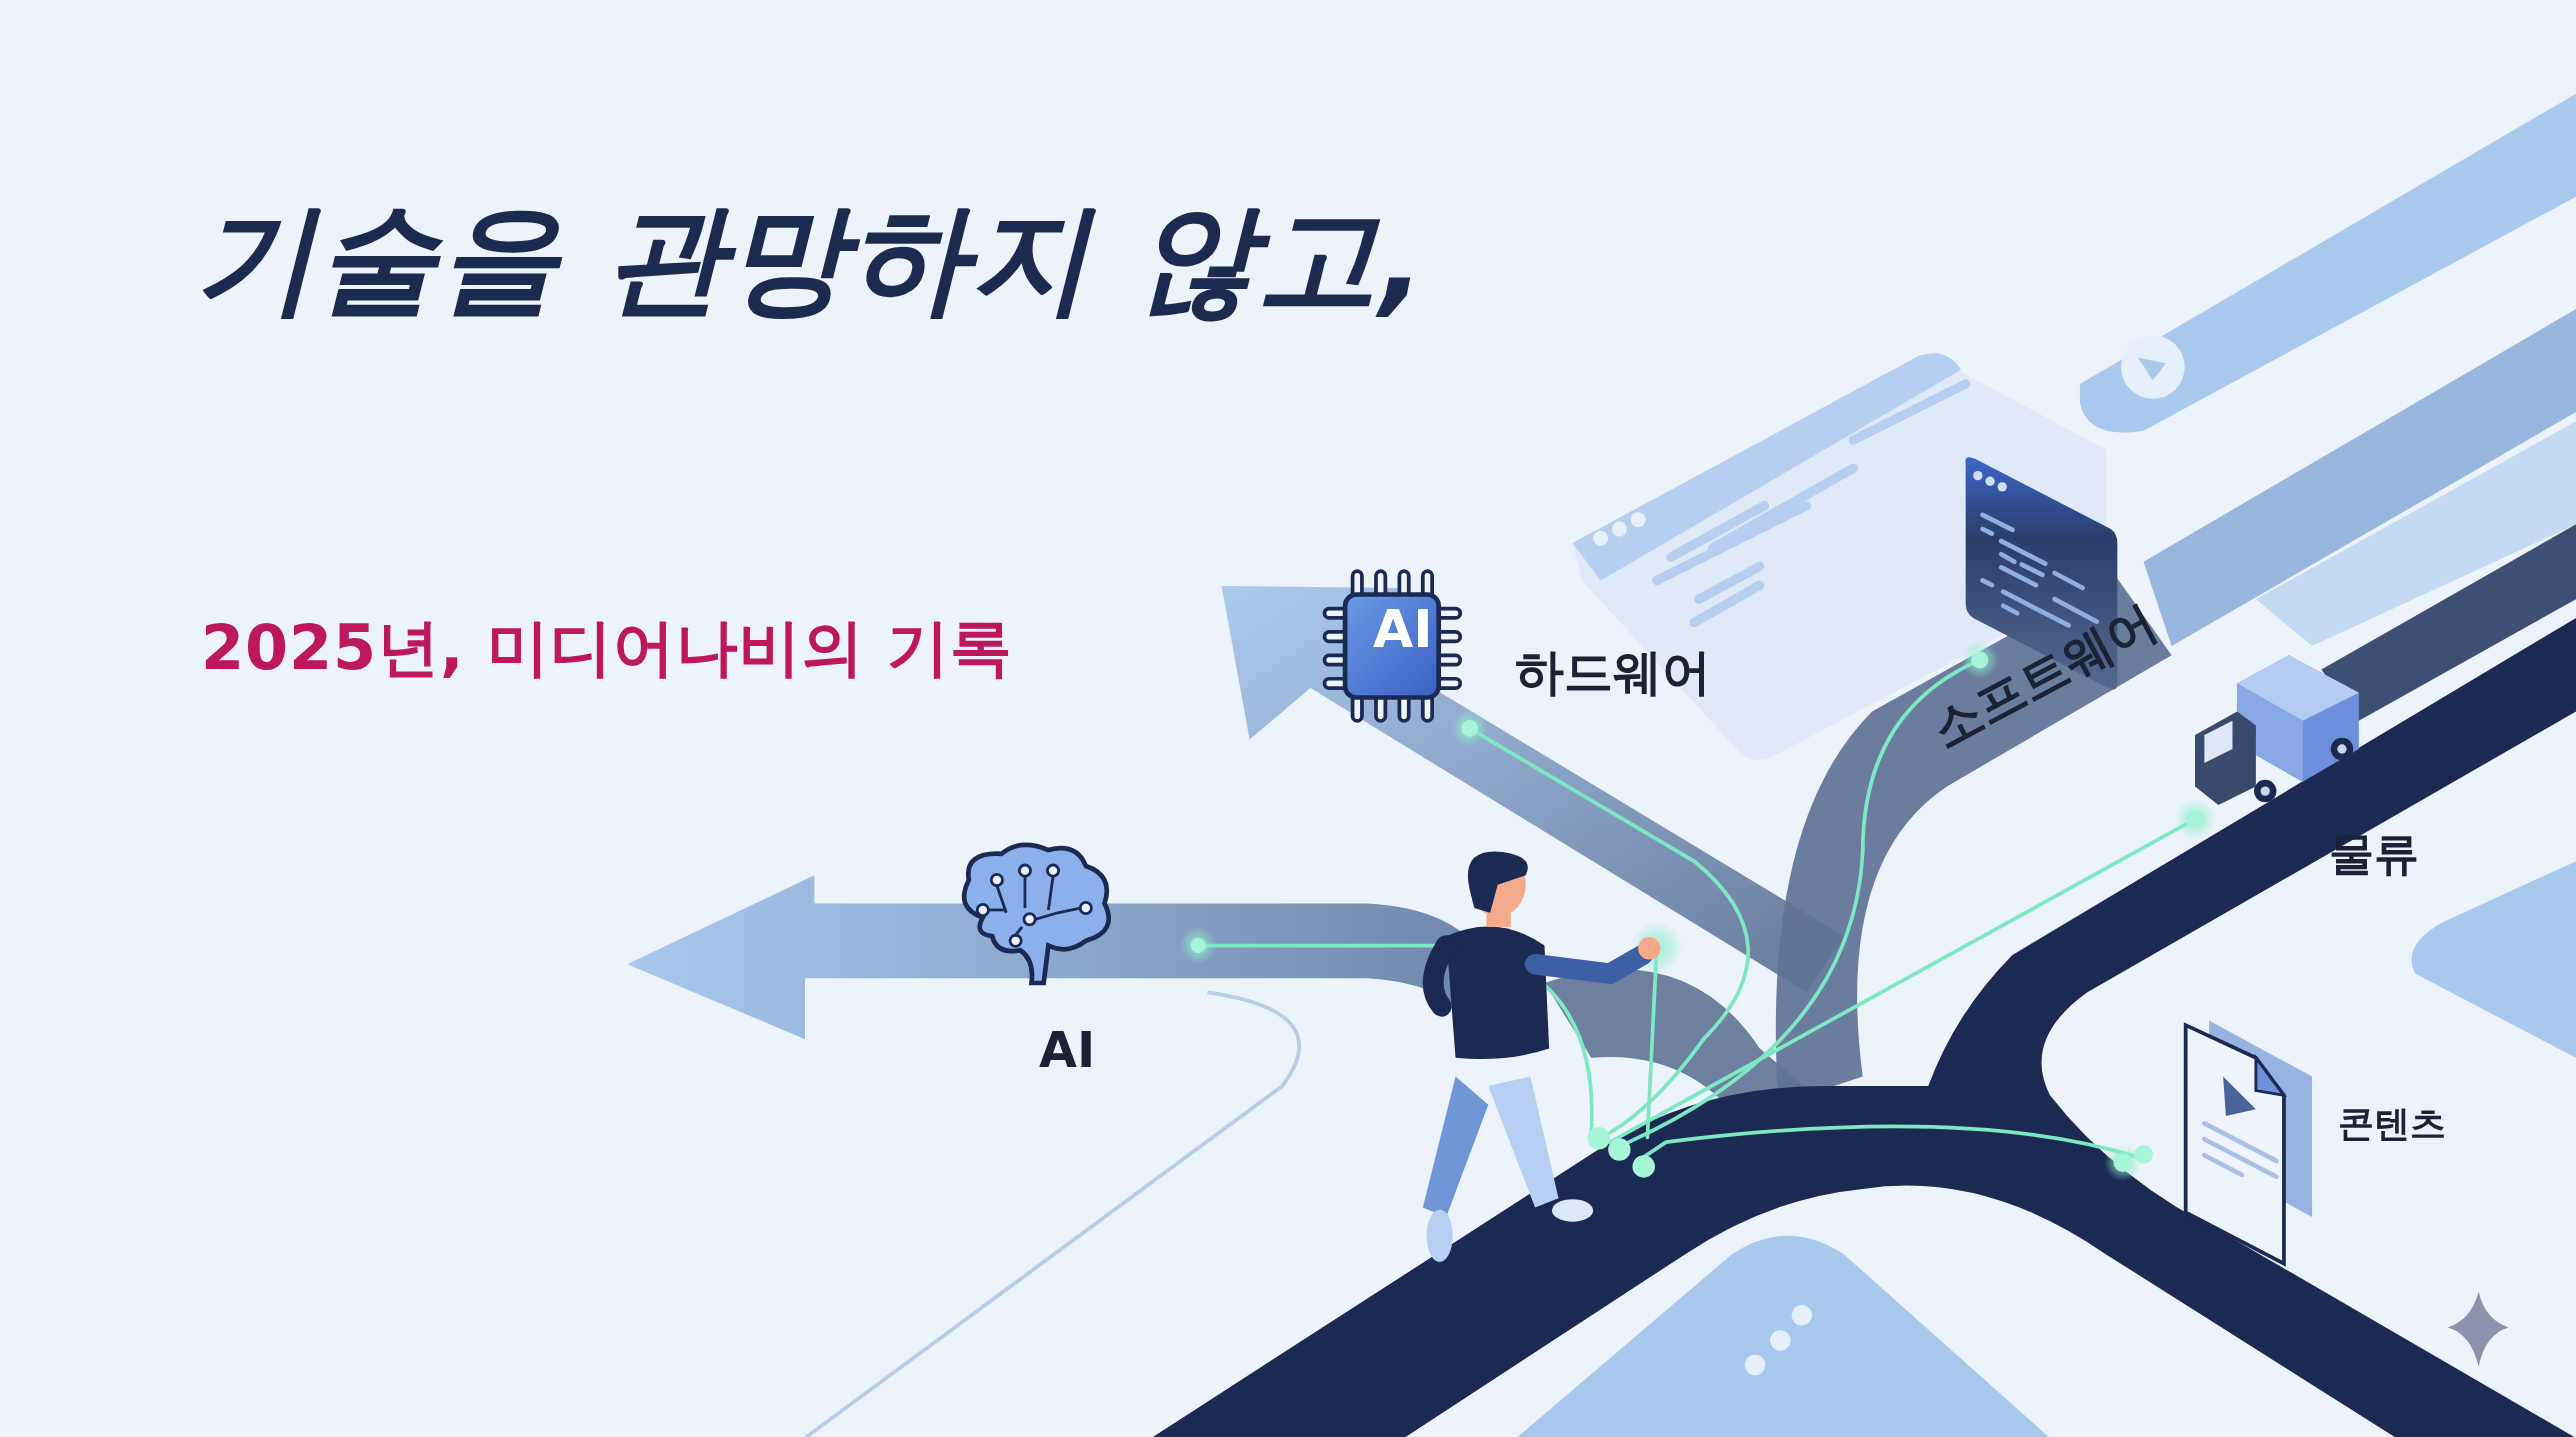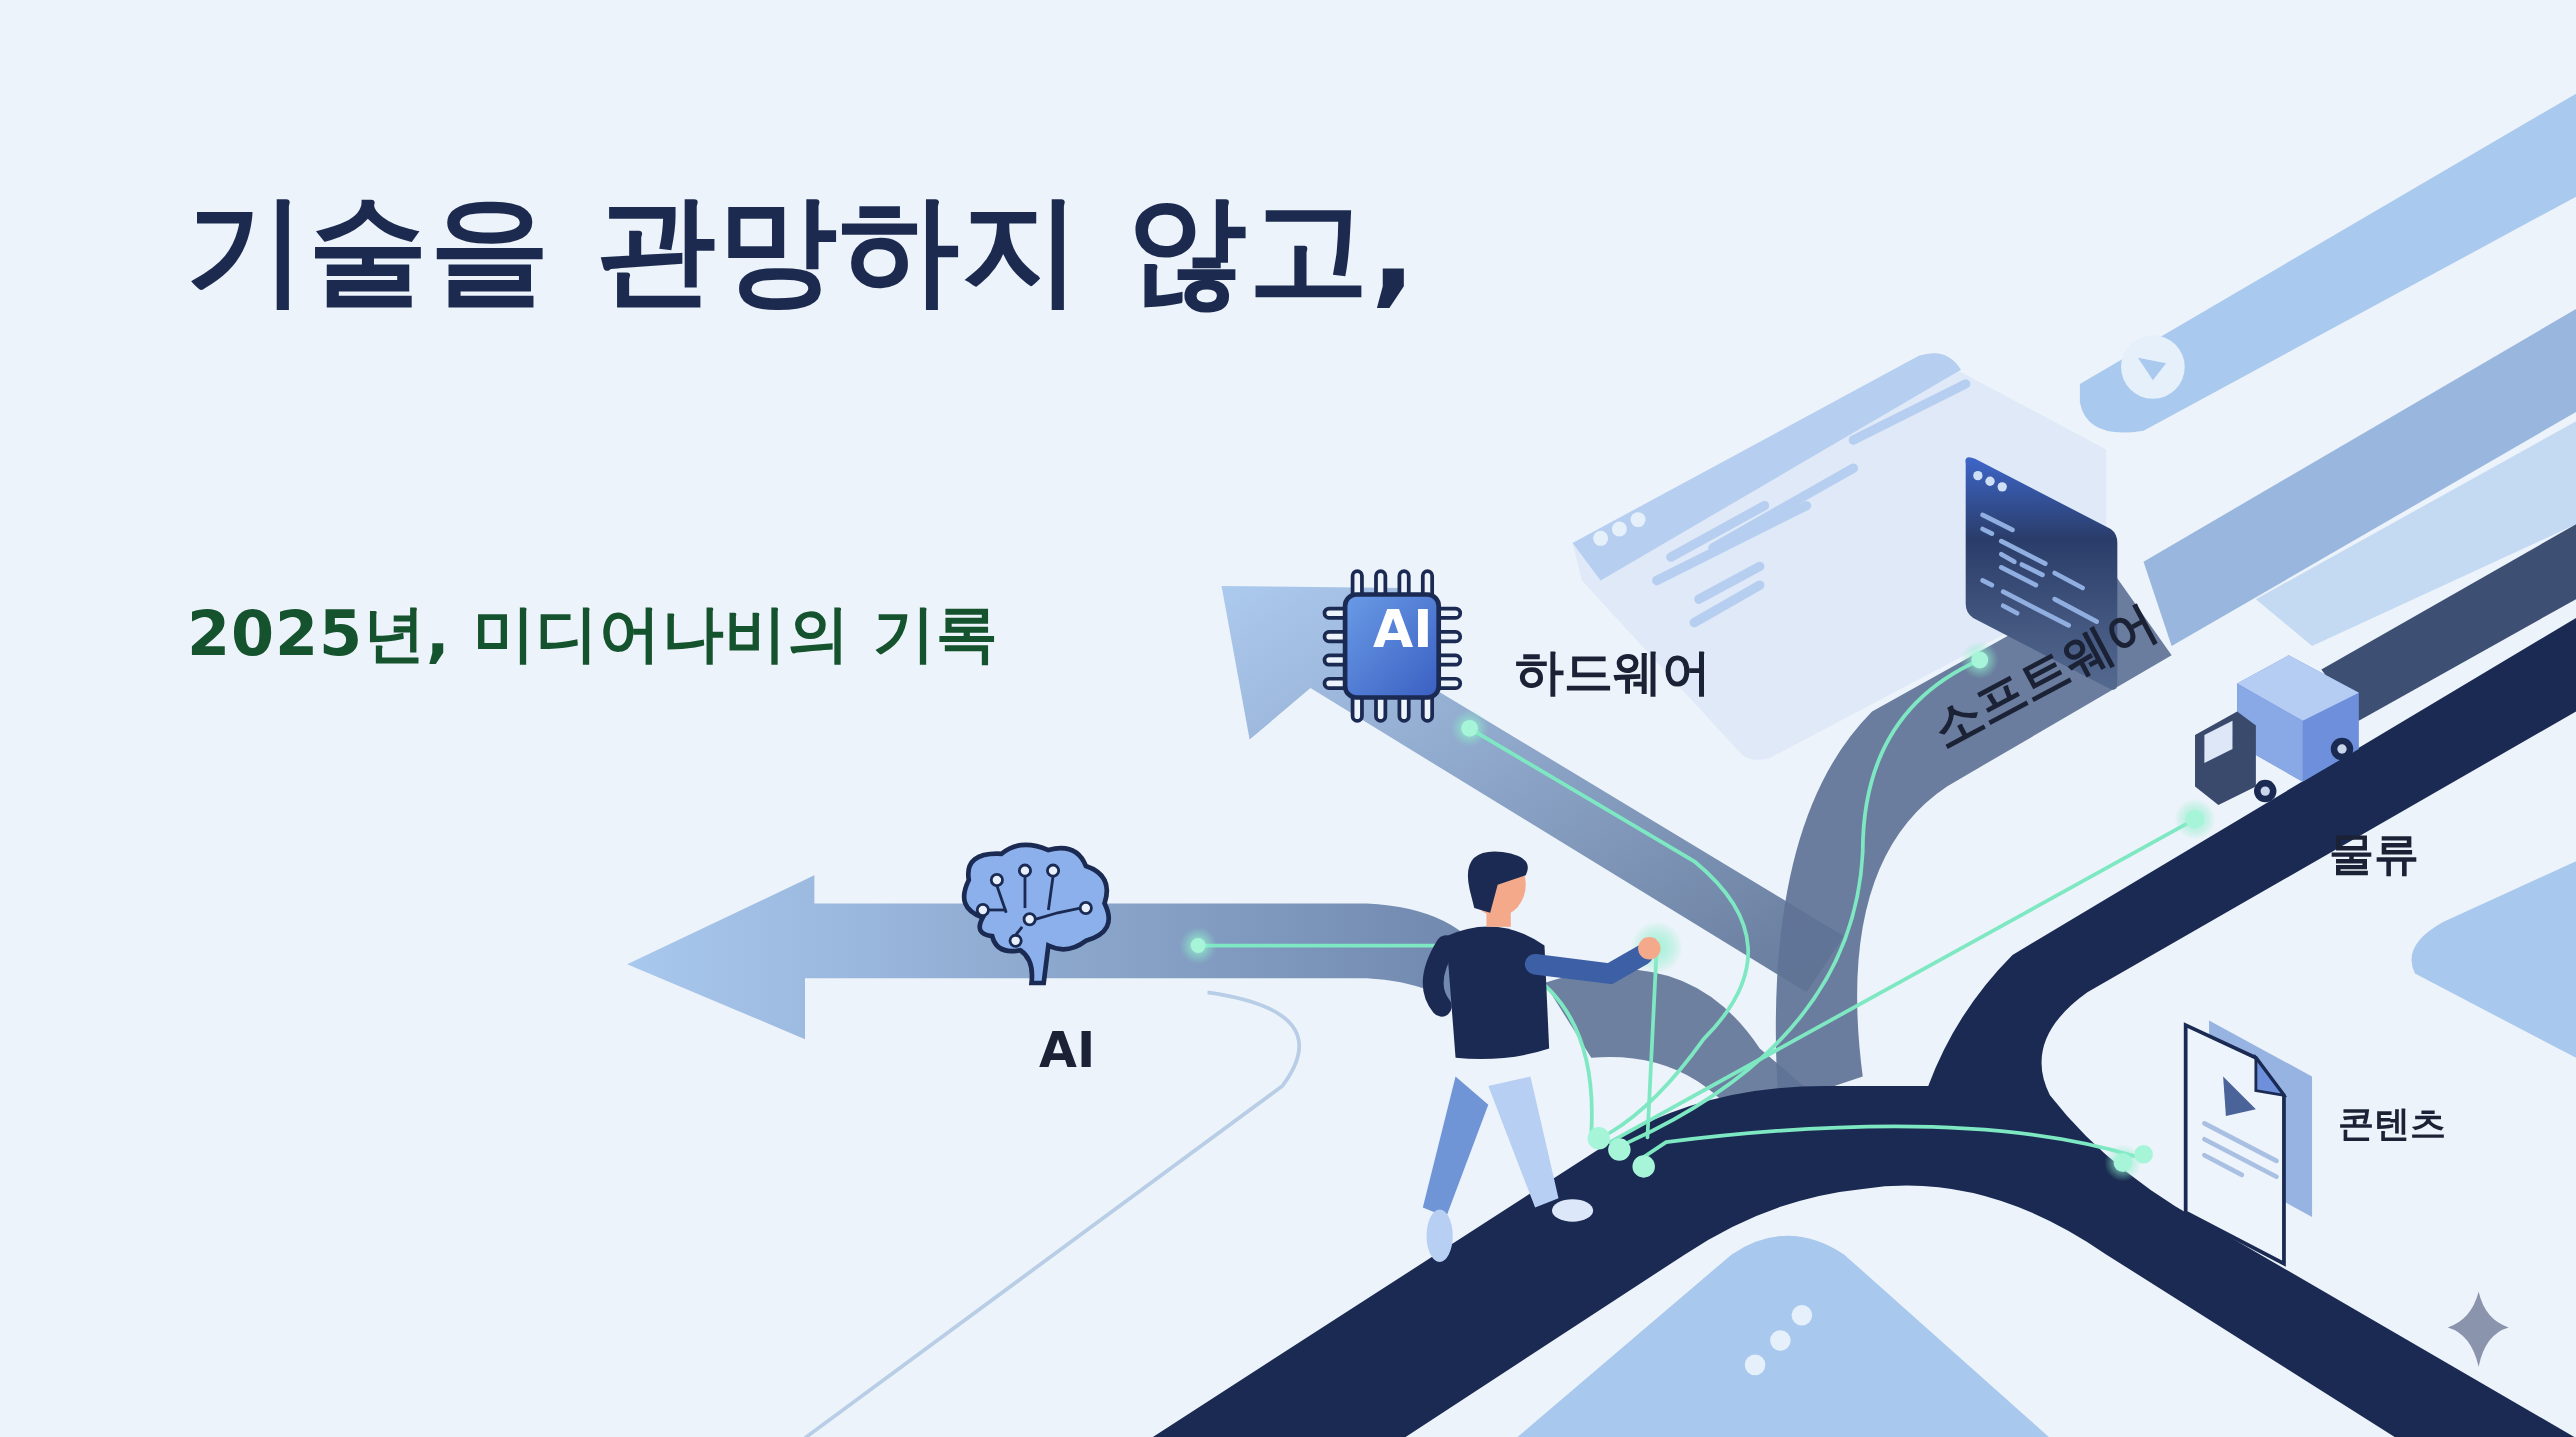--- a/index.html
+++ b/index.html
@@ -7,26 +7,26 @@
       width: 2576px; height: 1438px; overflow: hidden;
       background: #edf3fa;
       font-family: "DejaVu Sans", "Liberation Sans", sans-serif;
       position: relative;
     }
     .stage { position: absolute; inset: 0; }
     svg.scene { position: absolute; left: 0; top: 0; }
     .title {
       position: absolute; left: 183px; top: 168px;
       color: #1b2a4e; font-weight: bold; font-size: 120px;
-      line-height: 157px; letter-spacing: 1.9px; margin: 3px;
+      line-height: 157px; letter-spacing: 1.9px; margin: 12px; font-style: italic;
     }
     .title span { display: block; }
     .subtitle {
       position: absolute; left: 183px; top: 588px;
-      color: #14532d; font-size: 62px; font-weight: bold; margin: 4px;
+      color: #be185d; font-size: 62px; font-weight: bold; margin: 18px;
       letter-spacing: 0.9px;
     }
     .label {
       position: absolute; color: #1b2235; font-weight: bold;
       white-space: nowrap;
     }
     .lbl-hw { left: 1515px; top: 614px; font-size: 49px; margin-top: 26px; }
     .lbl-sw { left: 1952px; top: 697px; font-size: 49px; transform: rotate(-28deg); transform-origin: left bottom; }
     .lbl-log { left: 2329px; top: 824px; font-size: 45px; }
     .lbl-cont { left: 2338px; top: 1100px; font-size: 36px; font-family: Liberation Serif, serif; }

